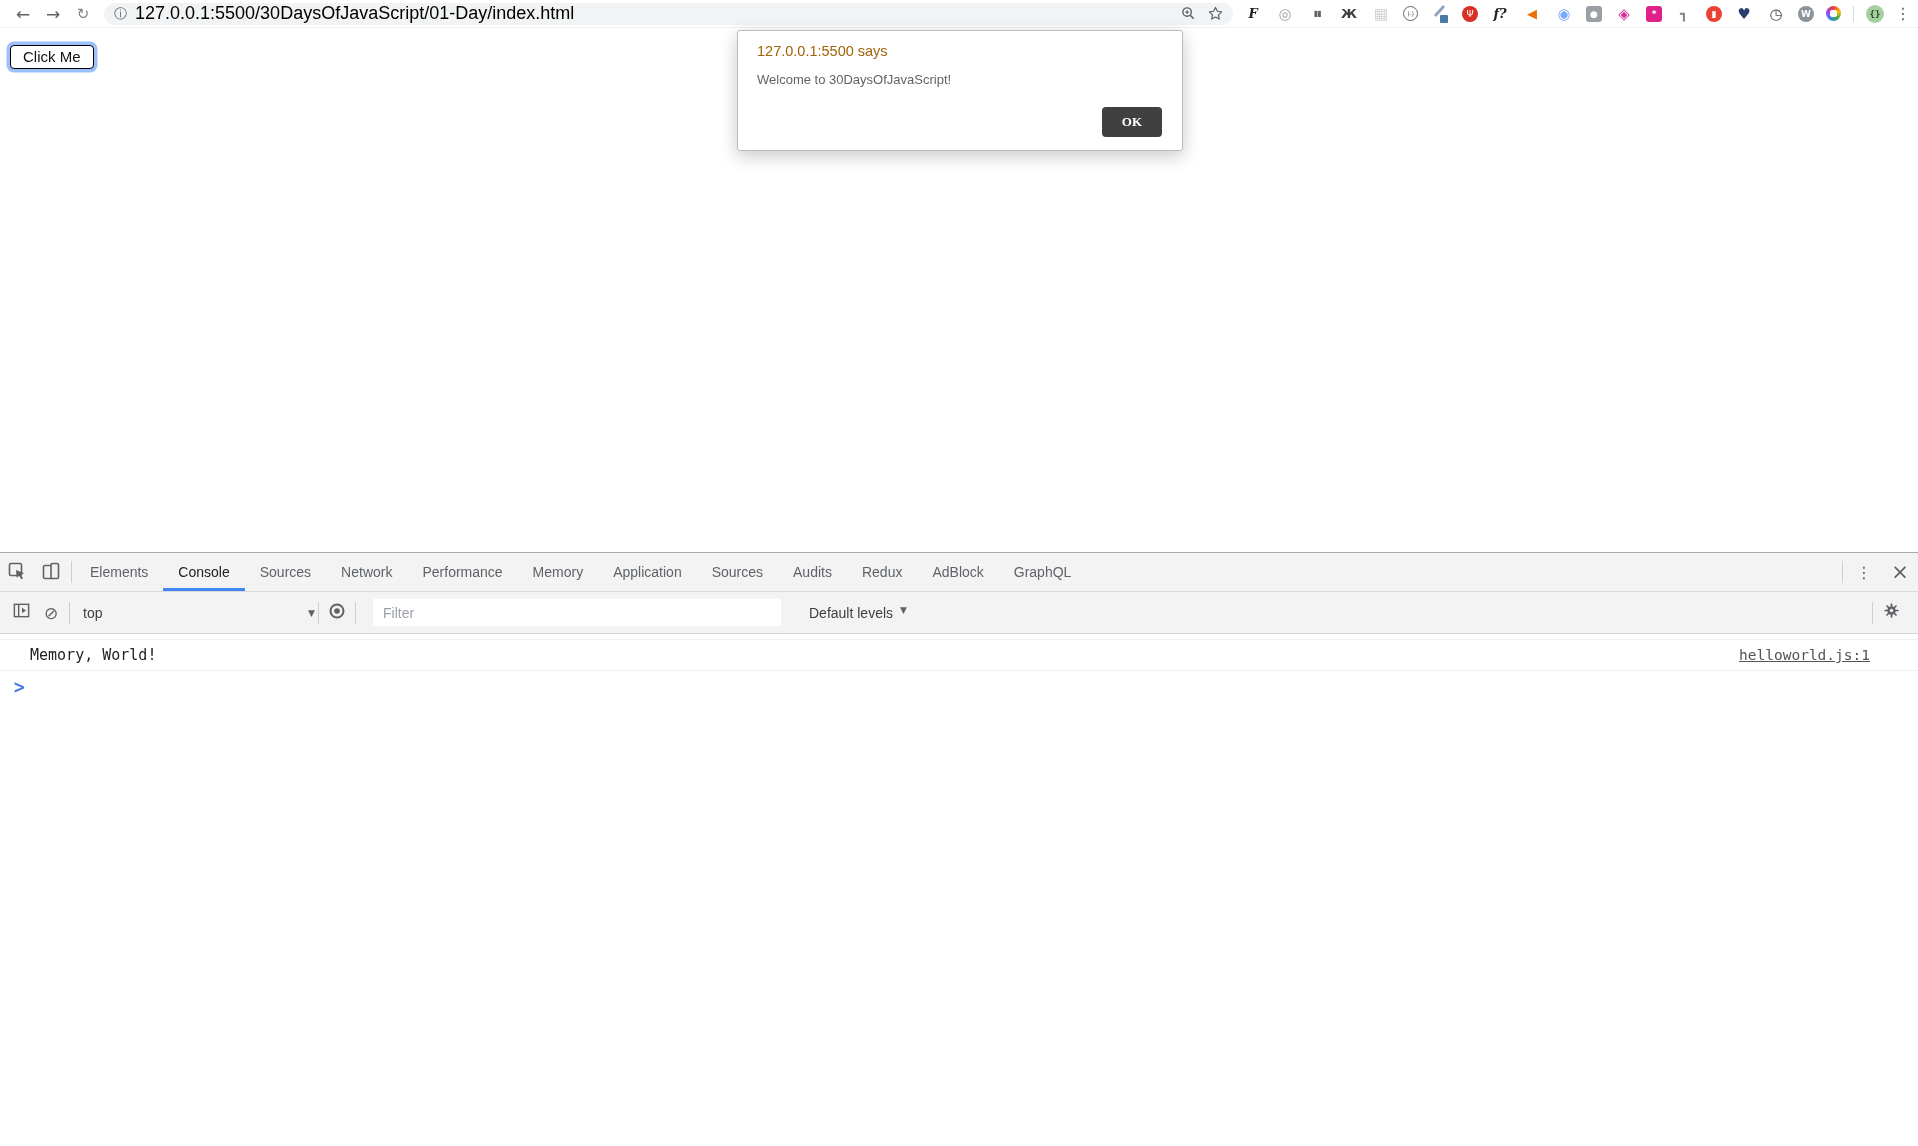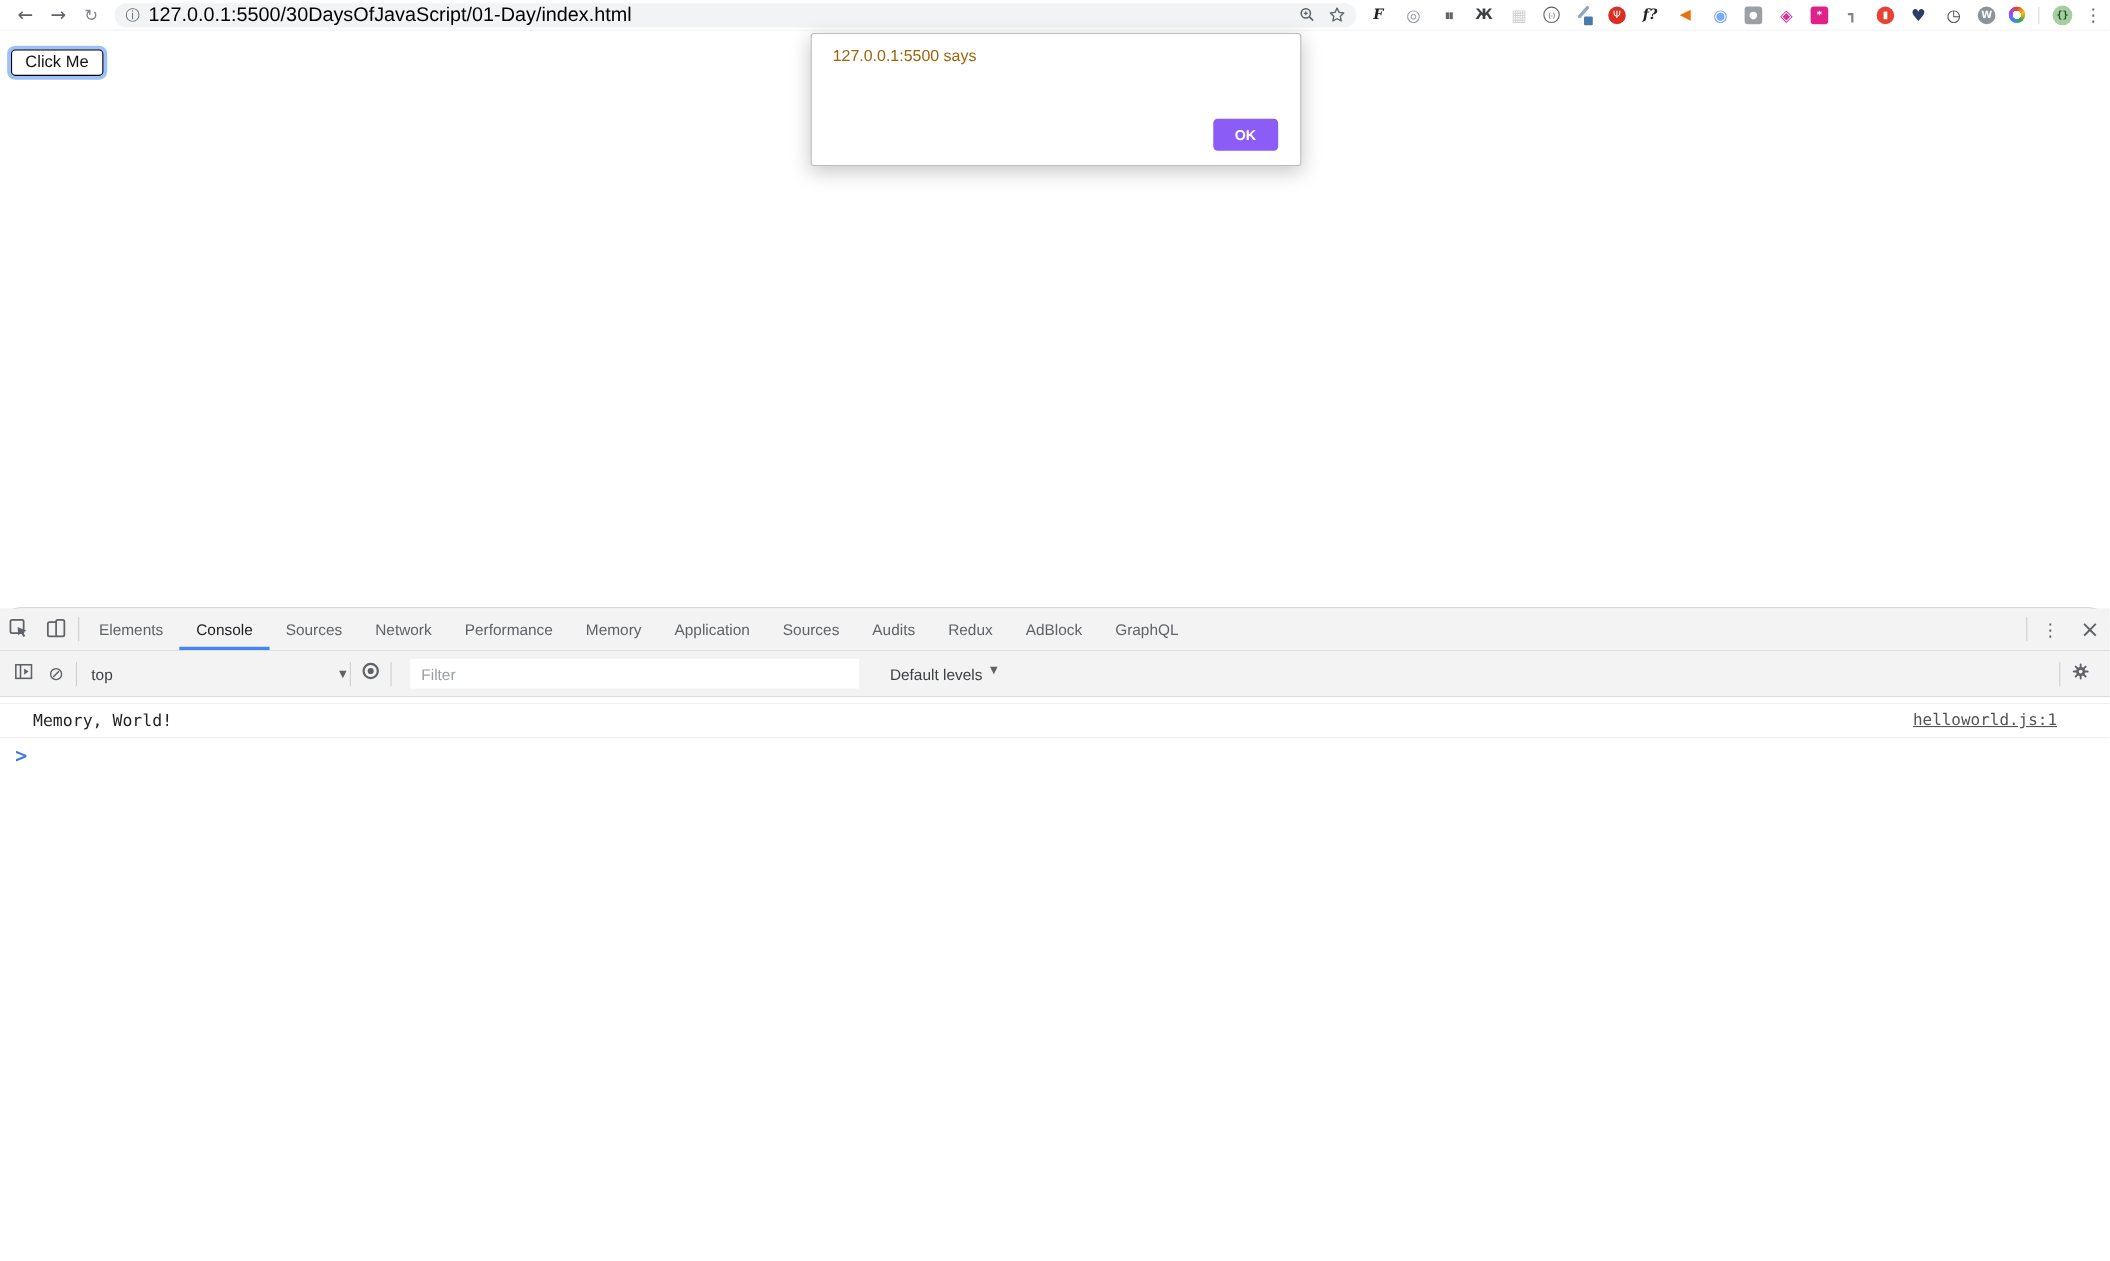--- a/index.html
+++ b/index.html
@@ -61,26 +61,26 @@
     box-shadow:0 0 0 3.5px #9cc0fa;padding:2px 12px 3px;font-size:15px;color:#111;cursor:pointer;
     font-family:"Liberation Sans",sans-serif;
   }
   .alert{
     position:absolute;left:737px;top:2px;width:446px;height:121px;background:#fff;
     border:1px solid #bdbdbd;border-radius:3px;box-shadow:0 5px 18px rgba(0,0,0,.22);box-sizing:border-box;
   }
   .alert-title{padding:12px 19px 0;font-size:14.5px;color:#a16207;}
   .alert-msg{padding:13px 19px 0;font-size:13px;color:#5f6368;}
   .alert-ok{
-    position:absolute;right:20px;bottom:13px;background:#8b5cf6;color:#fff;border:none;border-radius:4px;
-    padding:7px 20px;font-size:13px;font-weight:bold;cursor:pointer;font-family:Liberation Sans, sans-serif;
+    position:absolute;right:20px;bottom:13px;background:#404040;color:#fff;border:none;border-radius:4px;
+    padding:7px 20px;font-size:13px;font-weight:bold;cursor:pointer;font-family:Liberation Serif, serif;
   }
 
   
-  .devtools{position:absolute;top:552px;left:0;right:0;bottom:0;border-top:1px solid #a9a9a9;background:#fff;border-radius:19px;}
+  .devtools{position:absolute;top:552px;left:0;right:0;bottom:0;border-top:1px solid #a9a9a9;background:#fff;}
   .dt-tabbar{
     height:38px;background:#f3f3f3;border-bottom:1px solid #dadada;display:flex;align-items:stretch;
   }
   .dt-iconbtn{
     width:34px;display:flex;align-items:center;justify-content:center;cursor:pointer;flex:none;background:none;border:none;padding:0;
   }
   .dt-sep{width:1px;height:22px;background:#cfcfcf;align-self:center;flex:none;margin:0 3px;}
   .dt-tab{
     display:flex;align-items:center;padding:0 15px;font-size:14px;color:#5f6368;cursor:pointer;flex:none;
   }
@@ -187,20 +187,21 @@
     <button class="nav-btn kebab">
         <span>⋮</span>
       </button>
   </div>
 
   <div class="page-area">
     <button class="clickme">Click Me</button>
 
     <div class="alert">
       <div class="alert-title">127.0.0.1:5500 says</div>
+      <div class="alert-msg">Welcome to 30DaysOfJavaScript!</div>
       <button class="alert-ok">OK</button>
     </div>
   </div>
 
   <div class="devtools">
 
     <div class="dt-tabbar">
       <button class="dt-iconbtn">
         <span>
           <svg width="20" height="20" viewBox="0 0 20 20">

